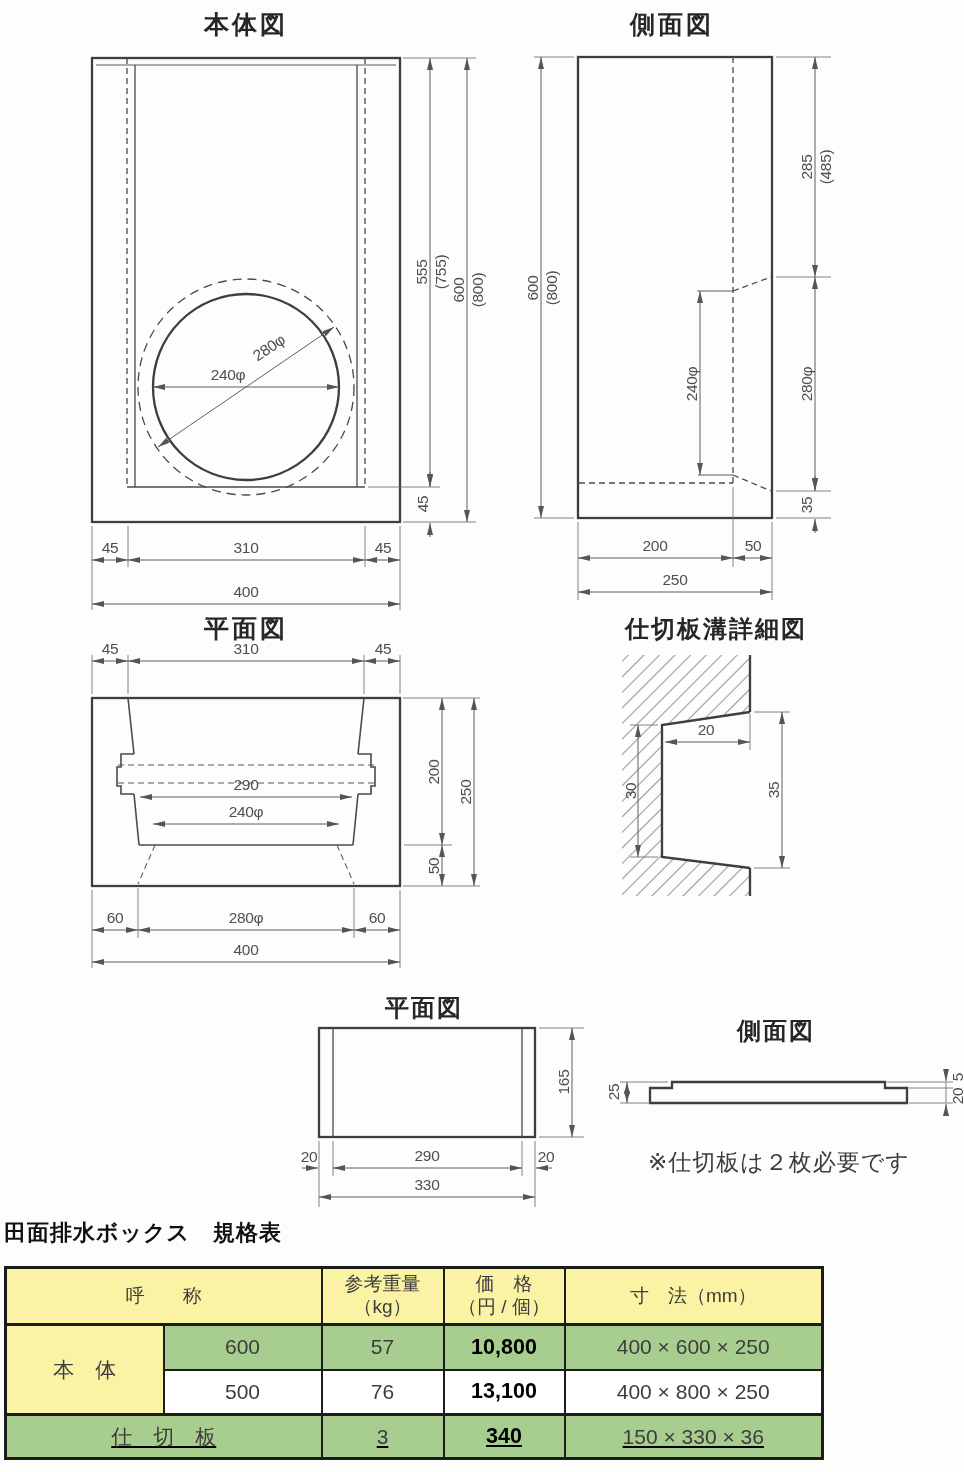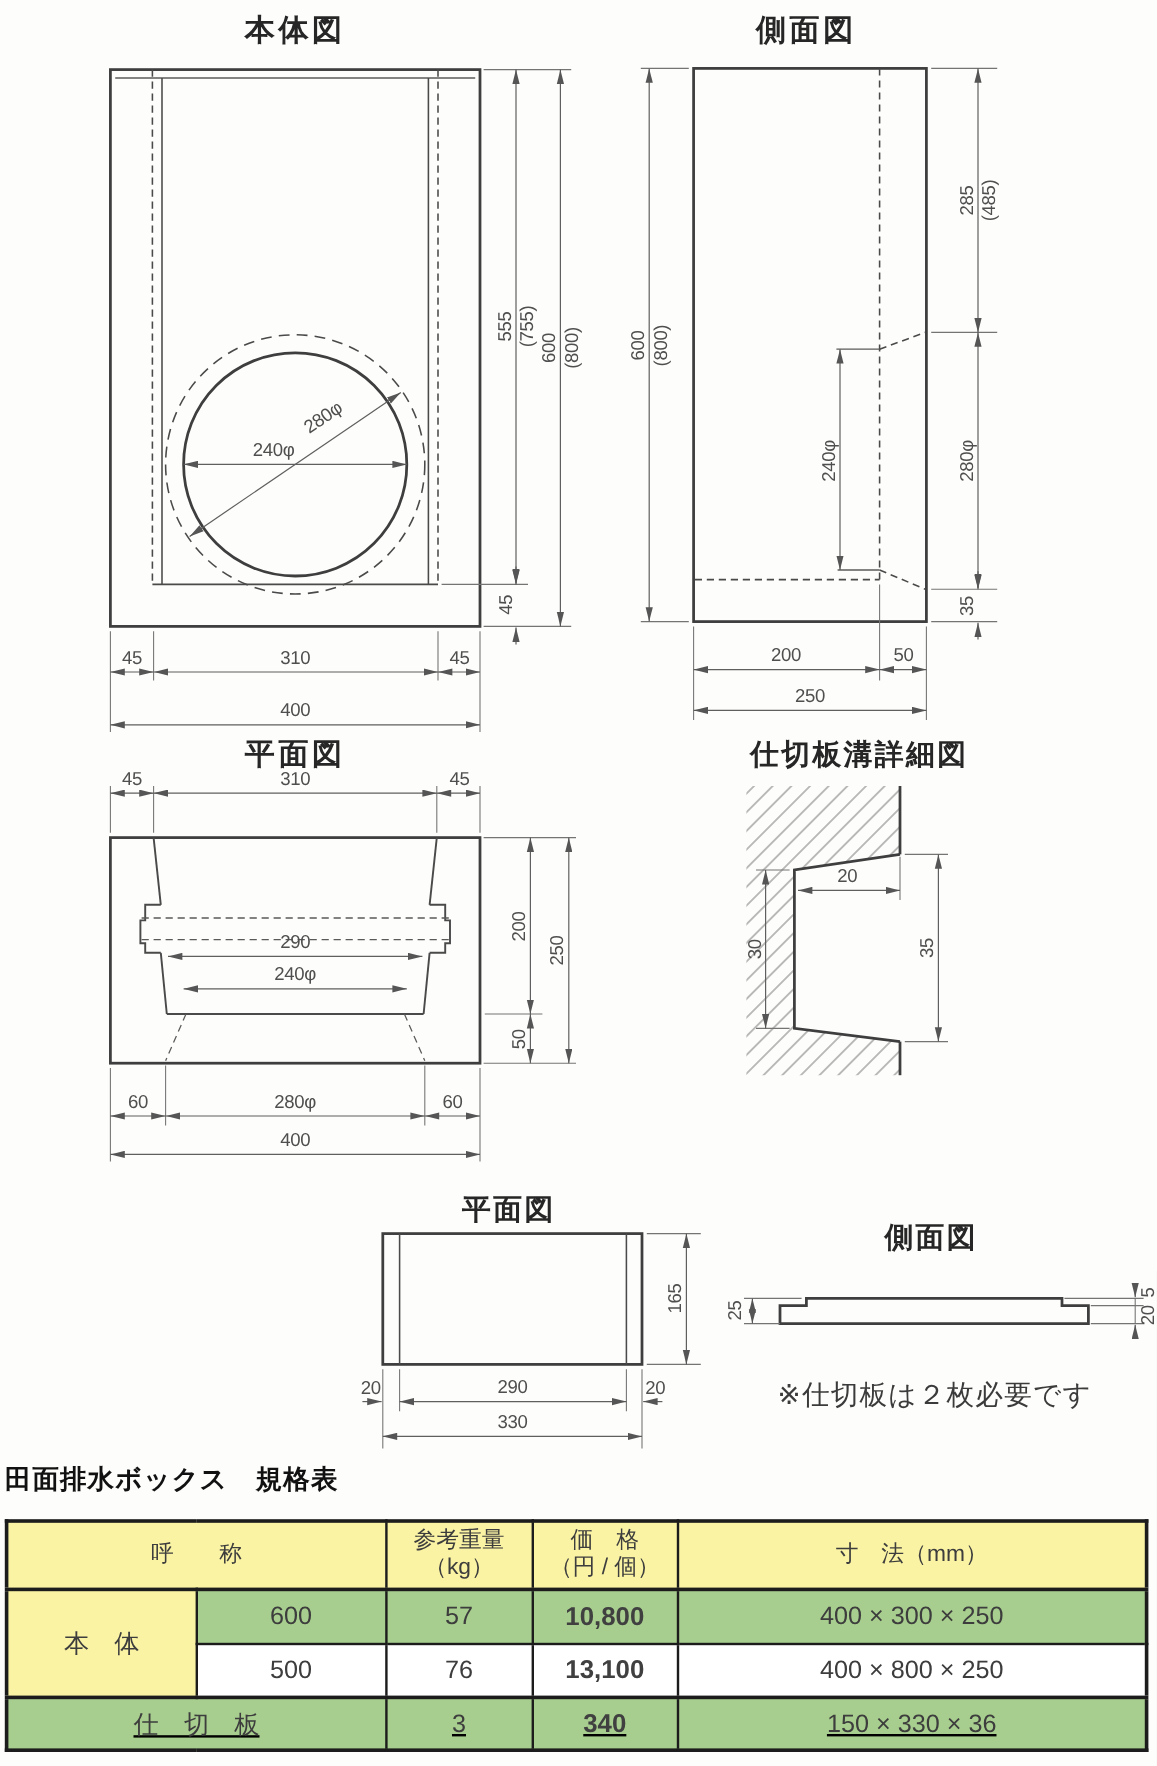--- a/index.html
+++ b/index.html
@@ -23,34 +23,34 @@
   .dt{font-size:15.5px;letter-spacing:-0.3px;}
   .vt{font-size:25px;font-weight:bold;fill:#262626;letter-spacing:3px;}
   .vt2{font-size:24px;font-weight:bold;fill:#262626;letter-spacing:2px;}
   .note{font-size:23px;fill:#3b3b3b;letter-spacing:1px;}
   
   #spec-title{
     position:absolute;left:4px;top:1218px;font-size:22px;font-weight:bold;
     color:#111;letter-spacing:1px;
   }
   #spec-table{
-    position:absolute;left:4px;top:1266px;width:953px;
+    position:absolute;left:4px;top:1266px;width:820px;
     border-collapse:collapse;table-layout:fixed;
     border:3px solid var(--tbl-border,#1c1c1c);
   }
   #spec-table td{
     border:2px solid var(--tbl-border,#1c1c1c);
     text-align:center;vertical-align:middle;
     color:#3d3d3d;font-size:21px;padding:0;
   }
   #spec-table .hdr{background:var(--header-bg,#faf3a4);font-size:19px;height:54px;line-height:1.2;}
   #spec-table .row-g{background:var(--green-bg,#a7ce8e);}
   #spec-table .row-w{background:var(--white-bg,#ffffff);}
   #spec-table .ylw{background:var(--header-bg,#faf3a4);}
-  #spec-table .price{font-weight:bold;color:#404040;font-size:21.5px;}
+  #spec-table .price{font-weight:bold;color:#000000;font-size:21.5px;}
   #spec-table tr.body-r{height:45px;}
   #spec-table tr.part-r{height:44px;border-top:3px solid var(--tbl-border,#1c1c1c);text-decoration:underline;}
   #spec-table tr.first-r{border-top:3px solid var(--tbl-border,#1c1c1c);}
 </style>
 </head>
 <body>
 
 <div id="canvas">
 
 <svg width="964" height="1215" viewBox="0 0 964 1215">
@@ -302,21 +302,21 @@
       <div>価　格</div>
       <div>（円 / 個）</div>
     </td>
     <td class="hdr">寸　法（mm）</td>
   </tr>
   <tr class="body-r first-r">
     <td class="ylw" rowspan="2">本　体</td>
     <td class="row-g">600</td>
     <td class="row-g">57</td>
     <td class="row-g price">10,800</td>
-    <td class="row-g">400 × 300 × 250</td>
+    <td class="row-g">400 × 600 × 250</td>
   </tr>
   <tr class="body-r">
     <td class="row-w">500</td>
     <td class="row-w">76</td>
     <td class="row-w price">13,100</td>
     <td class="row-w">400 × 800 × 250</td>
   </tr>
   <tr class="part-r">
     <td class="row-g" colspan="2">仕　切　板</td>
     <td class="row-g">3</td>

